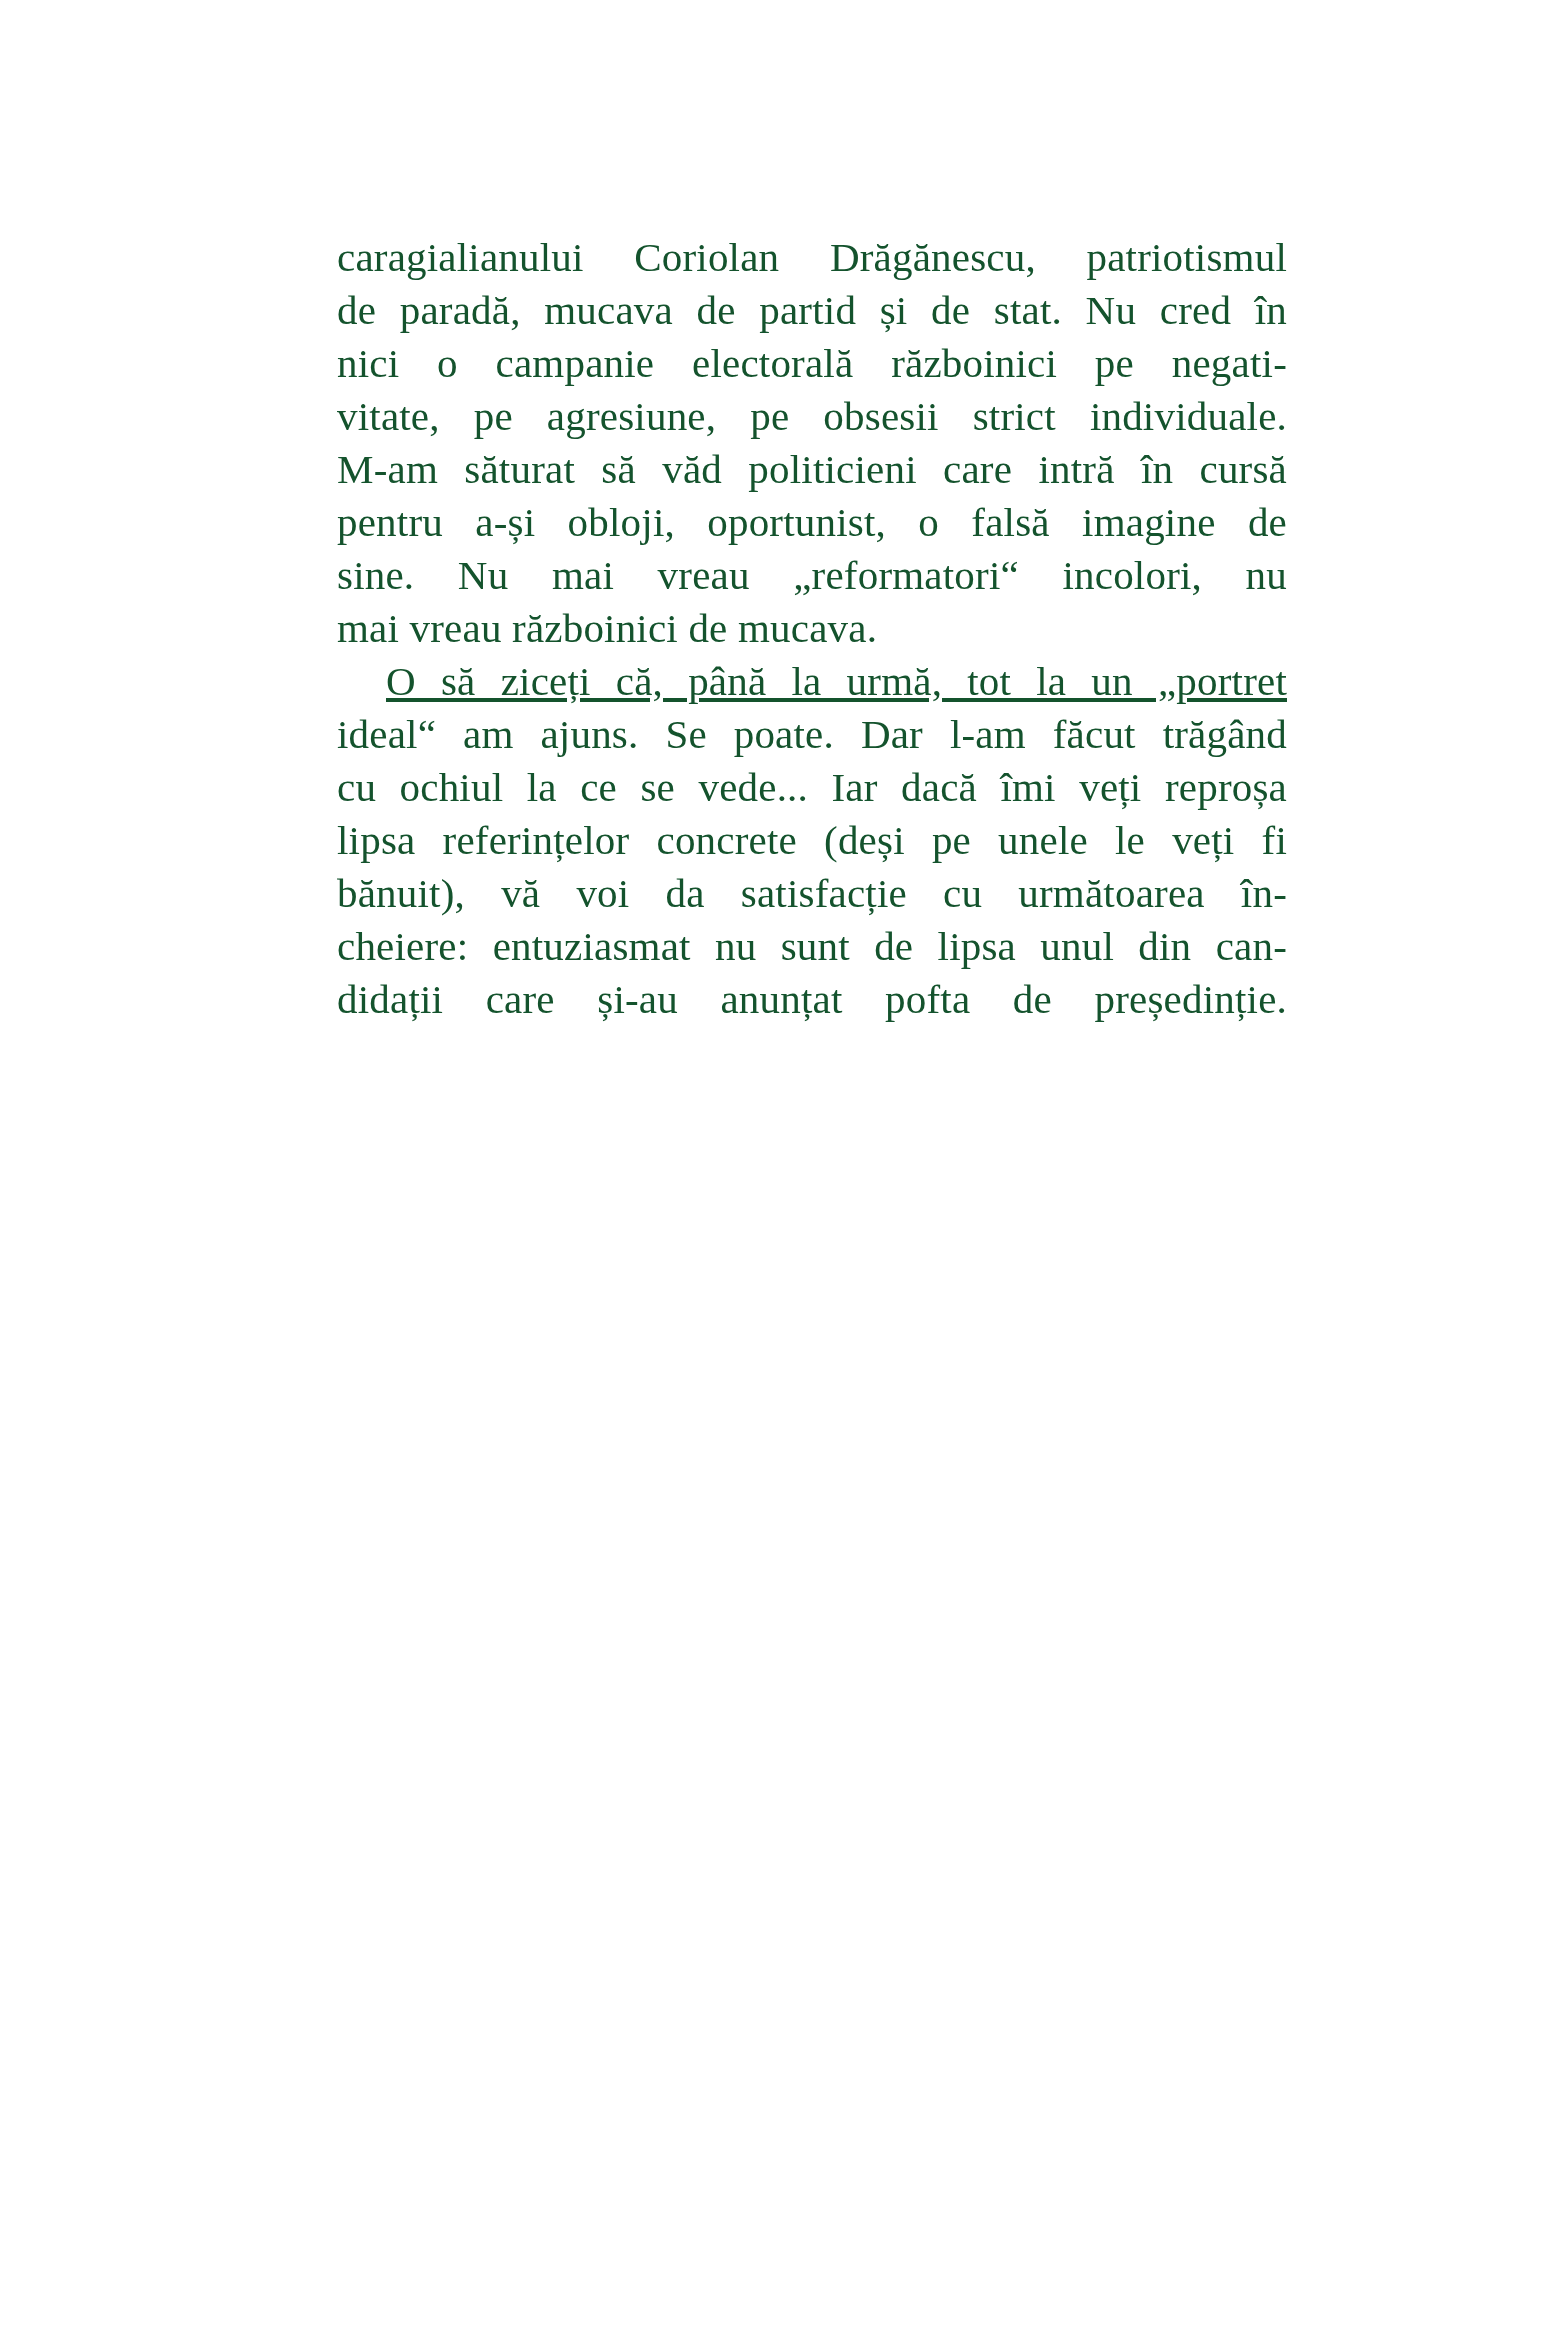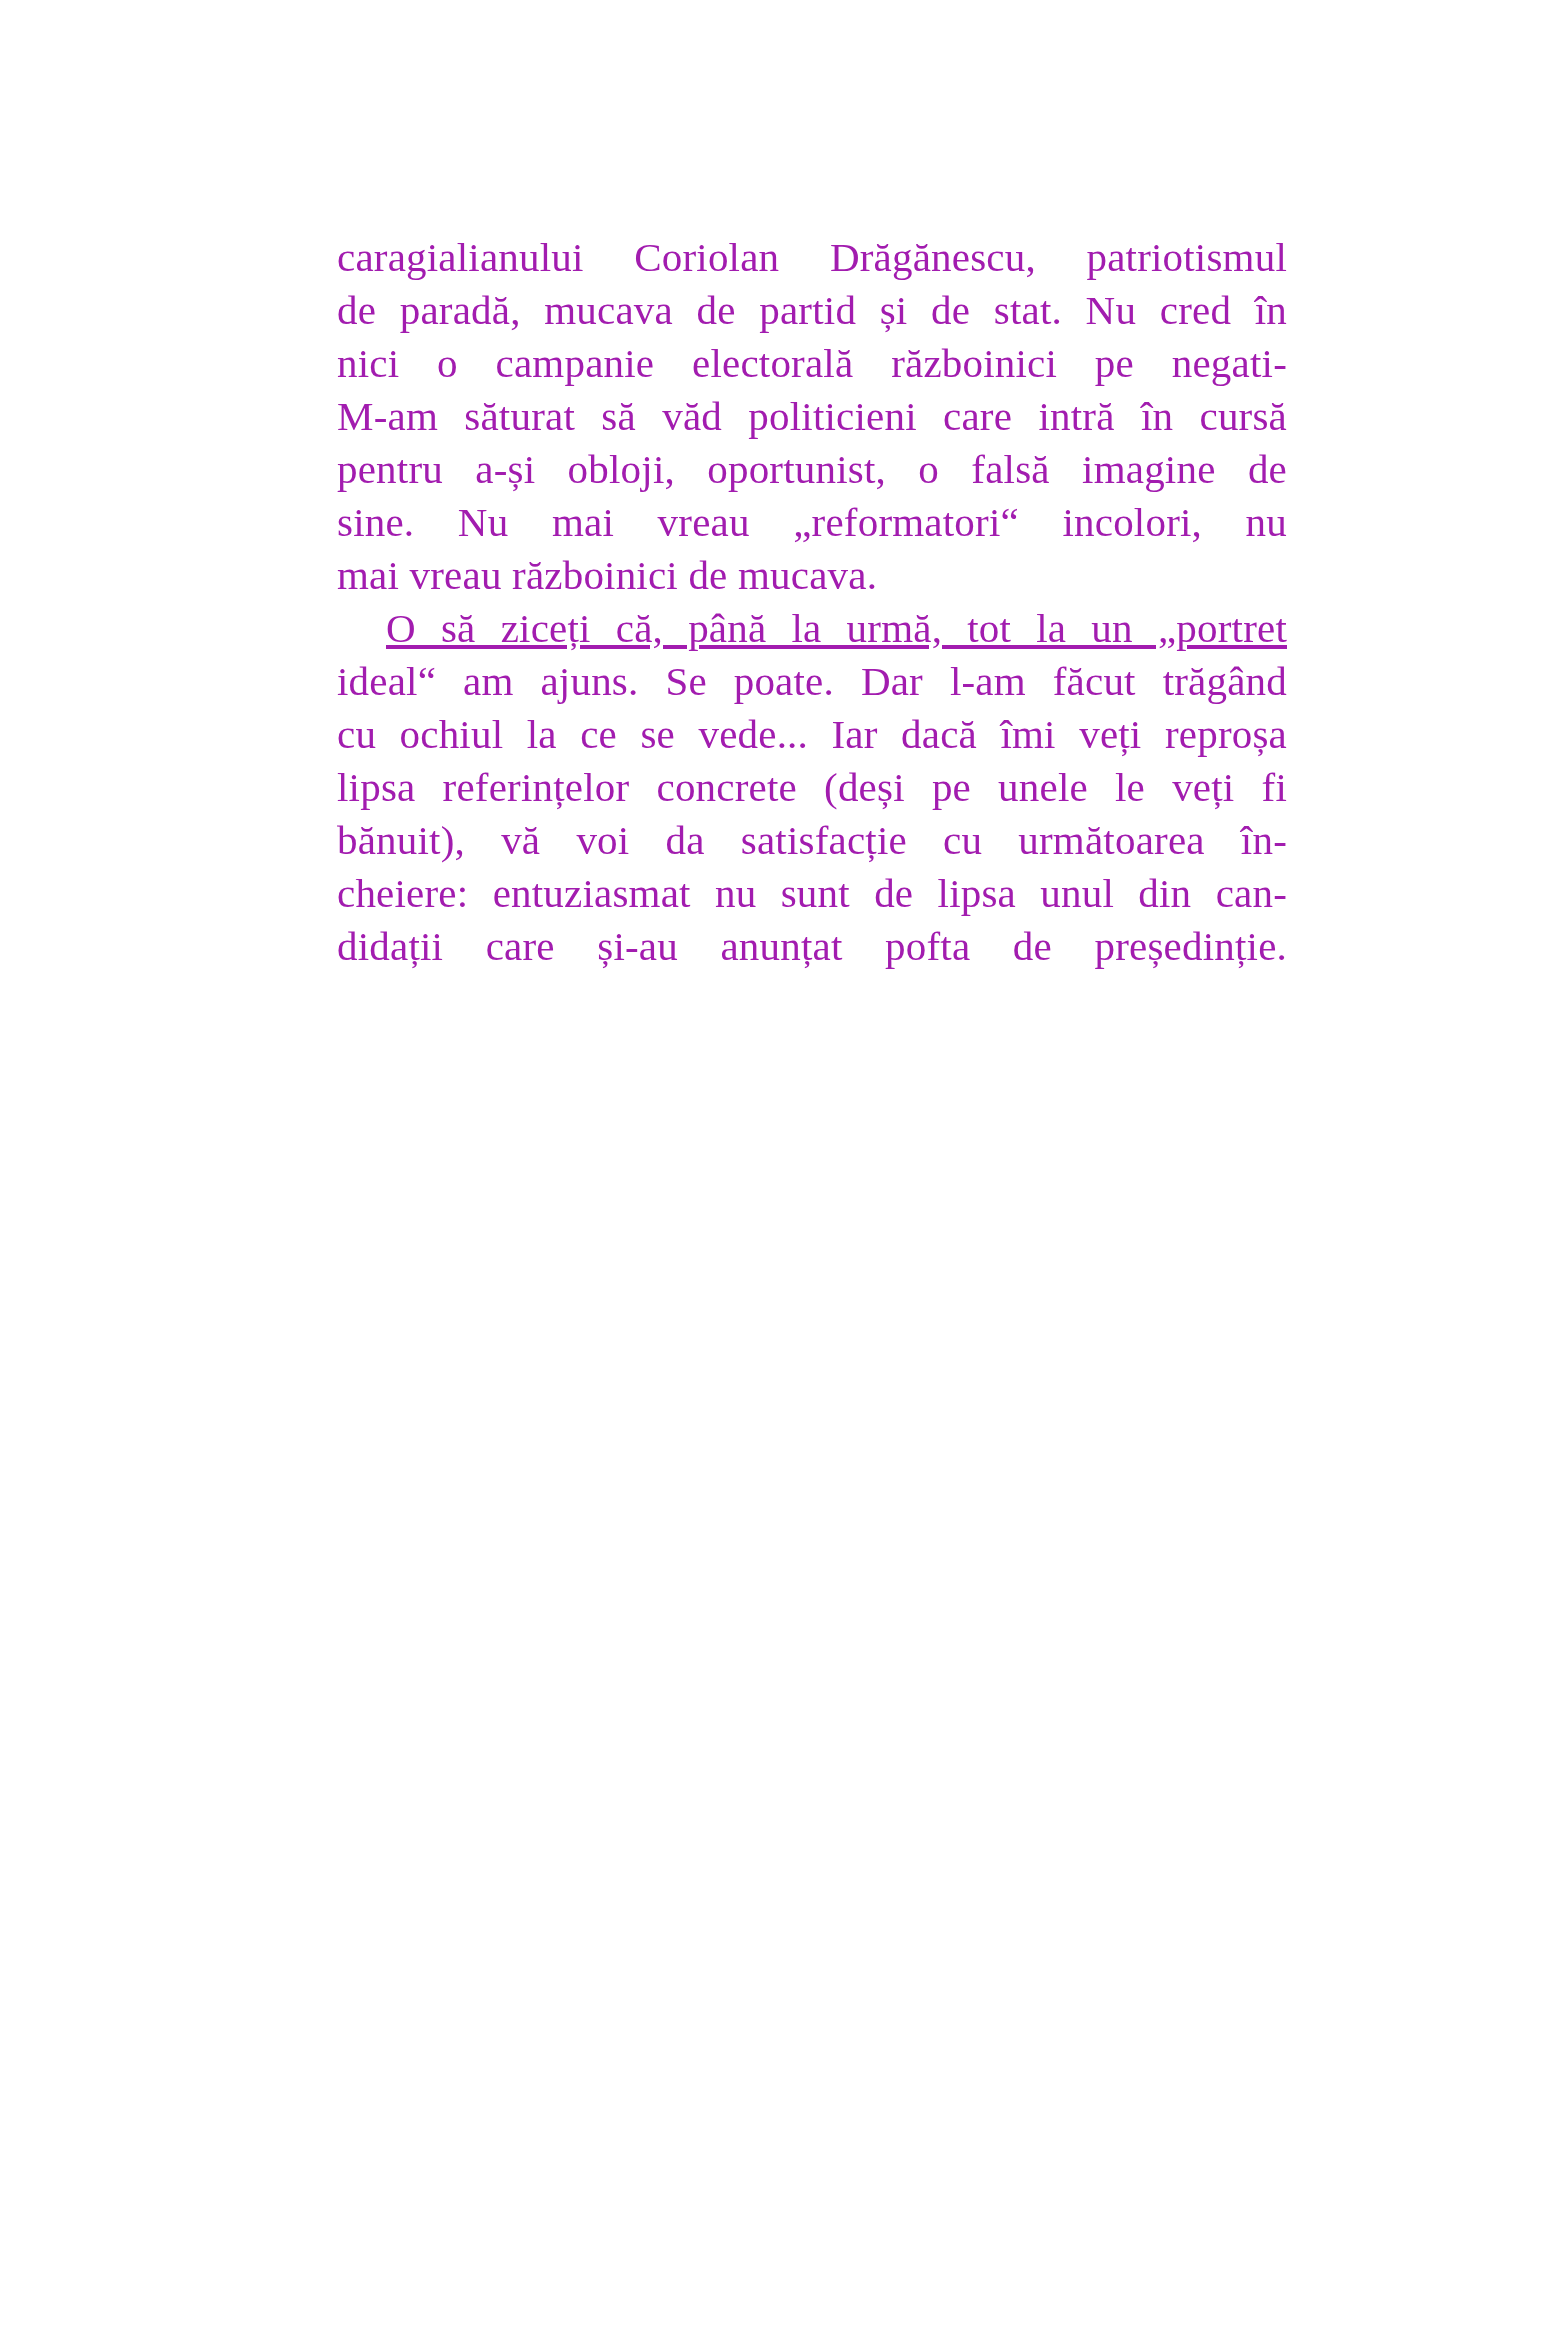--- a/index.html
+++ b/index.html
@@ -16,21 +16,21 @@
   .page {
     position: absolute;
     inset: 0;
     background: #ffffff;
   }
   .page-text {
     position: absolute;
     left: 337px;
     top: 231px;
     width: 950px;
-    color: #a21caf;
+    color: #14532d;
     font-size: 41px;
     line-height: 53px;
     letter-spacing: 0.2px;
   }
   .line {
     text-align: justify;
     text-align-last: justify;
     text-justify: inter-word;
     white-space: normal;
   }
@@ -44,20 +44,21 @@
   }
 </style>
 </head>
 <body>
 
 <div class="page">
   <div class="page-text">
     <div class="line">caragialianului Coriolan Drăgănescu, patriotismul</div>
     <div class="line">de paradă, mucava de partid și de stat. Nu cred în</div>
     <div class="line">nici o campanie electorală războinici pe negati-</div>
+    <div class="line">vitate, pe agresiune, pe obsesii strict individuale.</div>
     <div class="line">M-am săturat să văd politicieni care intră în cursă</div>
     <div class="line">pentru a-și obloji, oportunist, o falsă imagine de</div>
     <div class="line">sine. Nu mai vreau „reformatori“ incolori, nu</div>
     <div class="line no-just">mai vreau războinici de mucava.</div>
     <div class="line indent">O să ziceți că, până la urmă, tot la un „portret</div>
     <div class="line">ideal“ am ajuns. Se poate. Dar l-am făcut trăgând</div>
     <div class="line">cu ochiul la ce se vede... Iar dacă îmi veți reproșa</div>
     <div class="line">lipsa referințelor concrete (deși pe unele le veți fi</div>
     <div class="line">bănuit), vă voi da satisfacție cu următoarea în-</div>
     <div class="line">cheiere: entuziasmat nu sunt de lipsa unul din can-</div>

